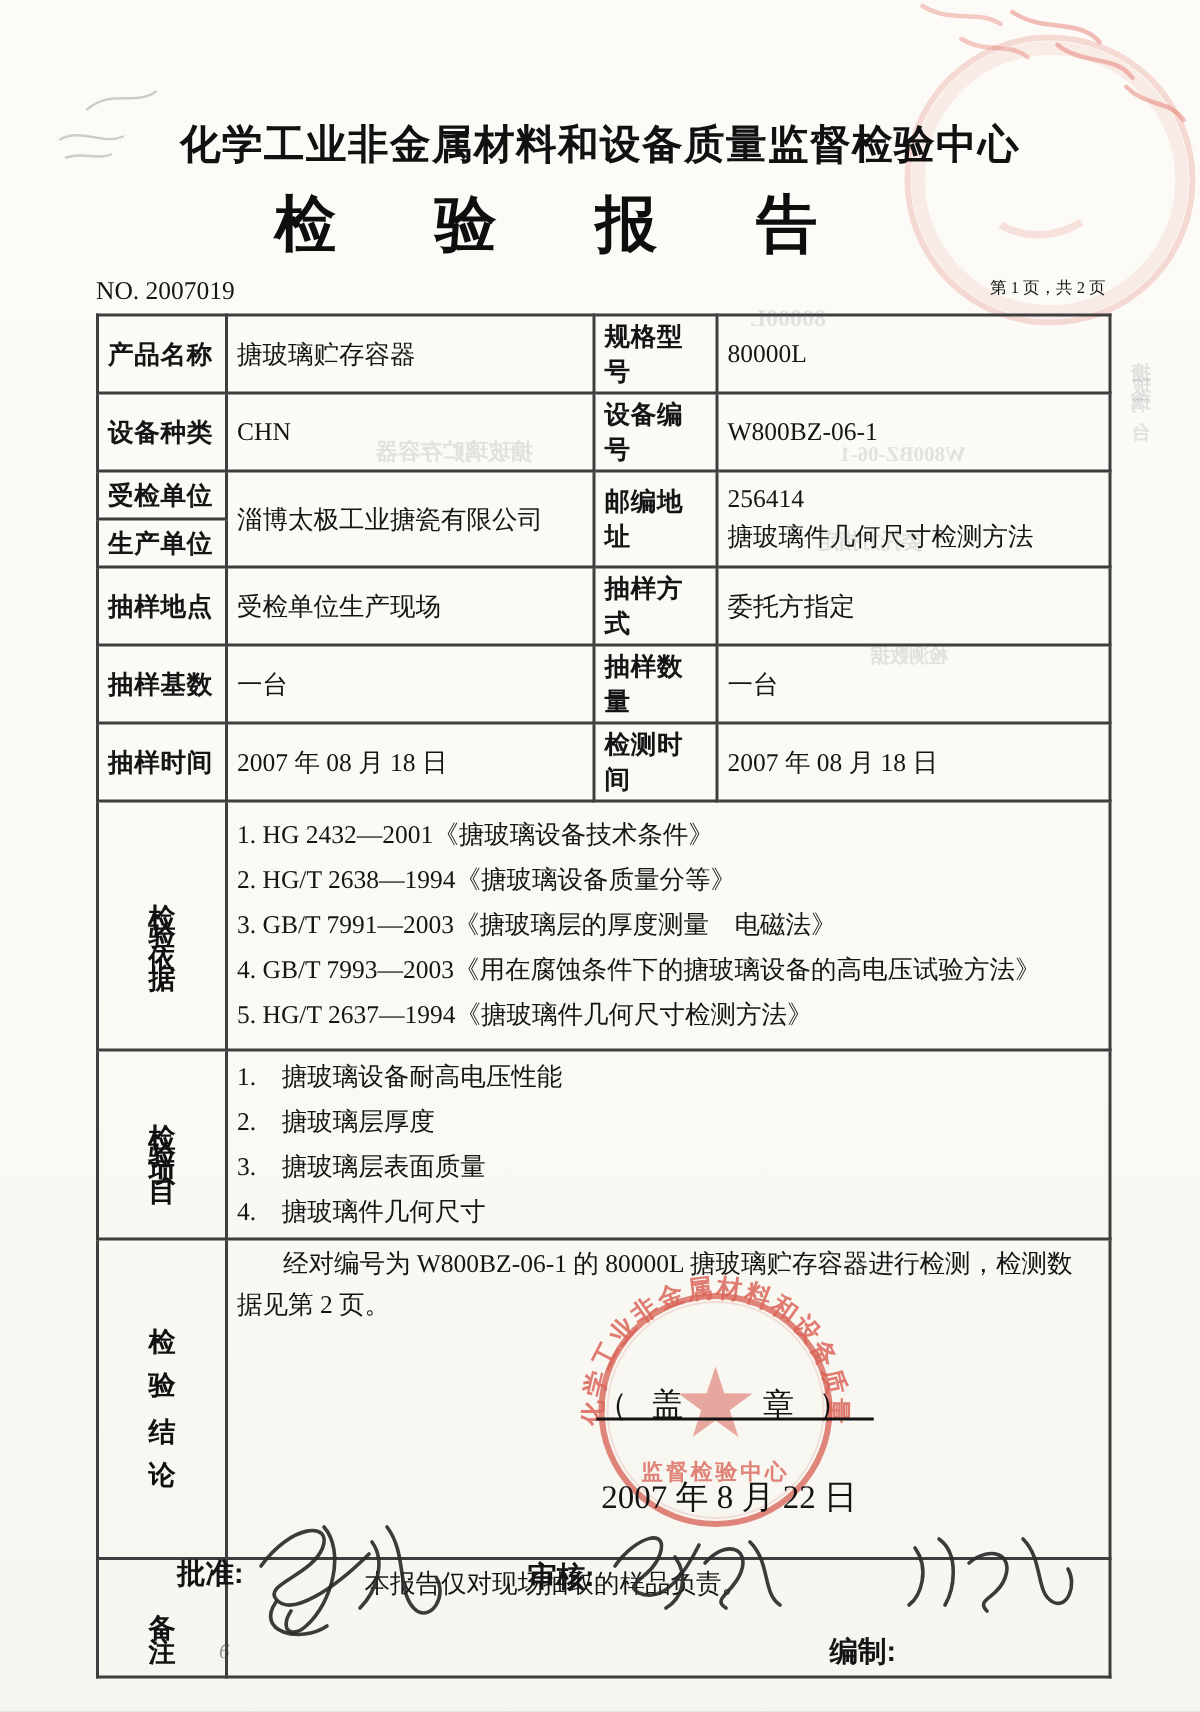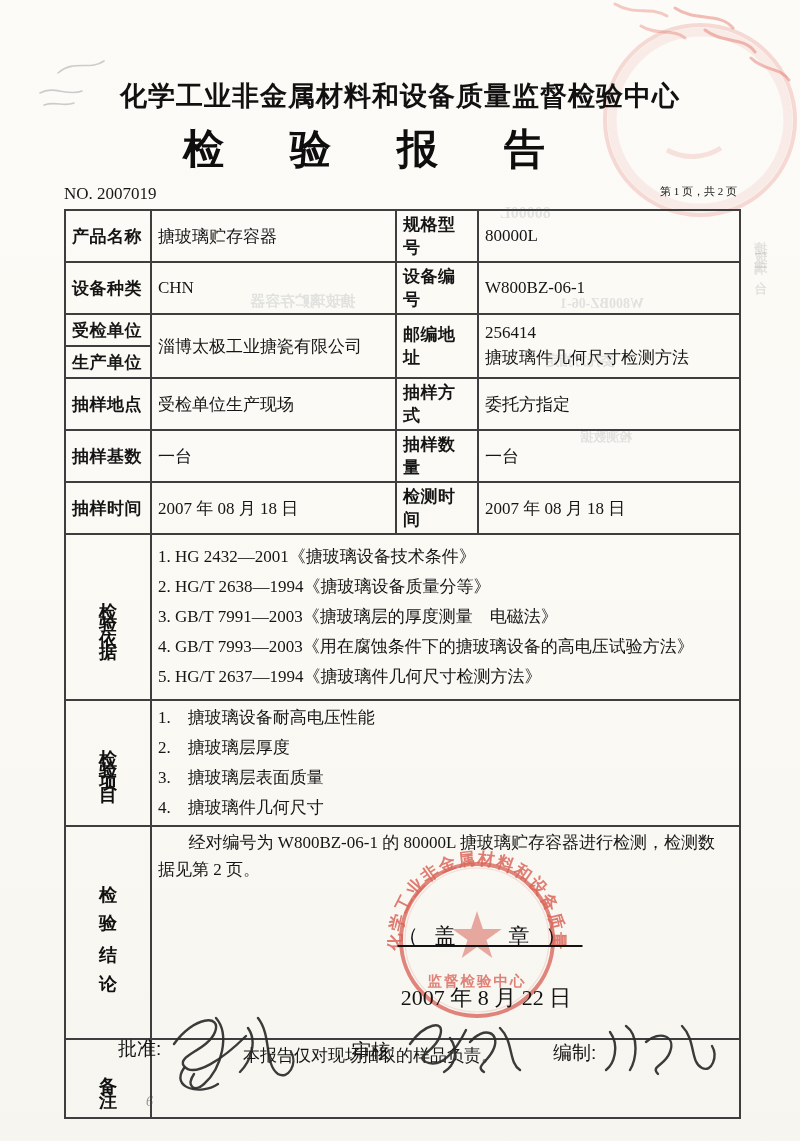--- a/index.html
+++ b/index.html
@@ -55,21 +55,21 @@
     position:absolute; left:238px; top:95px; width:200px; text-align:center;
     font-size:21px; letter-spacing:16px; color:#131313;text-decoration:underline;
   }
   .seal-date {
     position:absolute; left:214px; top:156px; width:240px; text-align:center;
     font-size:22px; color:#131313;
   }
 
   .sig-label {
     position:absolute; font-family:"Liberation Sans","DejaVu Sans",sans-serif;
-    font-weight:400; font-size:19px; color:#141414;
+    font-weight:700; font-size:19px; color:#141414;
   }
   .sig-svg { position:absolute; }
   .sig-svg path { stroke:#2a2a2a; stroke-width:2.4; fill:none; stroke-linecap:round; opacity:.92; }
 
   .bleed {
     position:absolute; transform:scaleX(-1); color:rgba(95,100,115,0.16);
     filter:blur(0.5px); font-weight:700; white-space:nowrap;
   }
   .bleed-v { writing-mode:vertical-rl; text-orientation:upright; }
   .page-mark { position:absolute; left:146px; top:1094px; font-size:14px; color:rgba(70,70,75,0.55); font-style:italic; }
@@ -220,21 +220,21 @@
   </svg>
 
   <div class="sig-label" style="left:352px; top:1038px">审核:</div>
   <svg class="sig-svg" style="left:398px; top:1008px" width="135" height="72" viewBox="0 0 135 72">
     <path d="M12,36 C26,16 48,10 42,28 C37,44 16,48 28,54 C44,61 58,42 68,22"></path>
     <path d="M52,30 C62,44 56,58 46,64"></path>
     <path d="M72,34 C86,18 102,24 96,40 C91,54 76,58 86,64"></path>
     <path d="M102,20 C116,34 110,54 122,62"></path>
   </svg>
 
-  <div class="sig-label" style="left:553px; top:1040px">编制:</div>
+  <div class="sig-label" style="left:553px; top:1088px">编制:</div>
   <svg class="sig-svg" style="left:598px; top:1012px" width="125" height="65" viewBox="0 0 125 65">
     <path d="M12,20 C22,34 16,52 8,58"></path>
     <path d="M28,14 C42,24 38,48 32,58"></path>
     <path d="M48,30 C62,18 78,24 72,40 C67,54 52,54 60,62"></path>
     <path d="M84,14 C98,28 92,50 104,56 C114,61 120,44 114,34"></path>
   </svg>
 
   <div class="bleed" style="left:500px; top:204px; font-size:16px">80000L</div>
   <div class="bleed" style="left:560px; top:296px; font-size:14px">W800BZ-06-1</div>
   <div class="bleed" style="left:250px; top:292px; font-size:15px">搪玻璃贮存容器</div>

